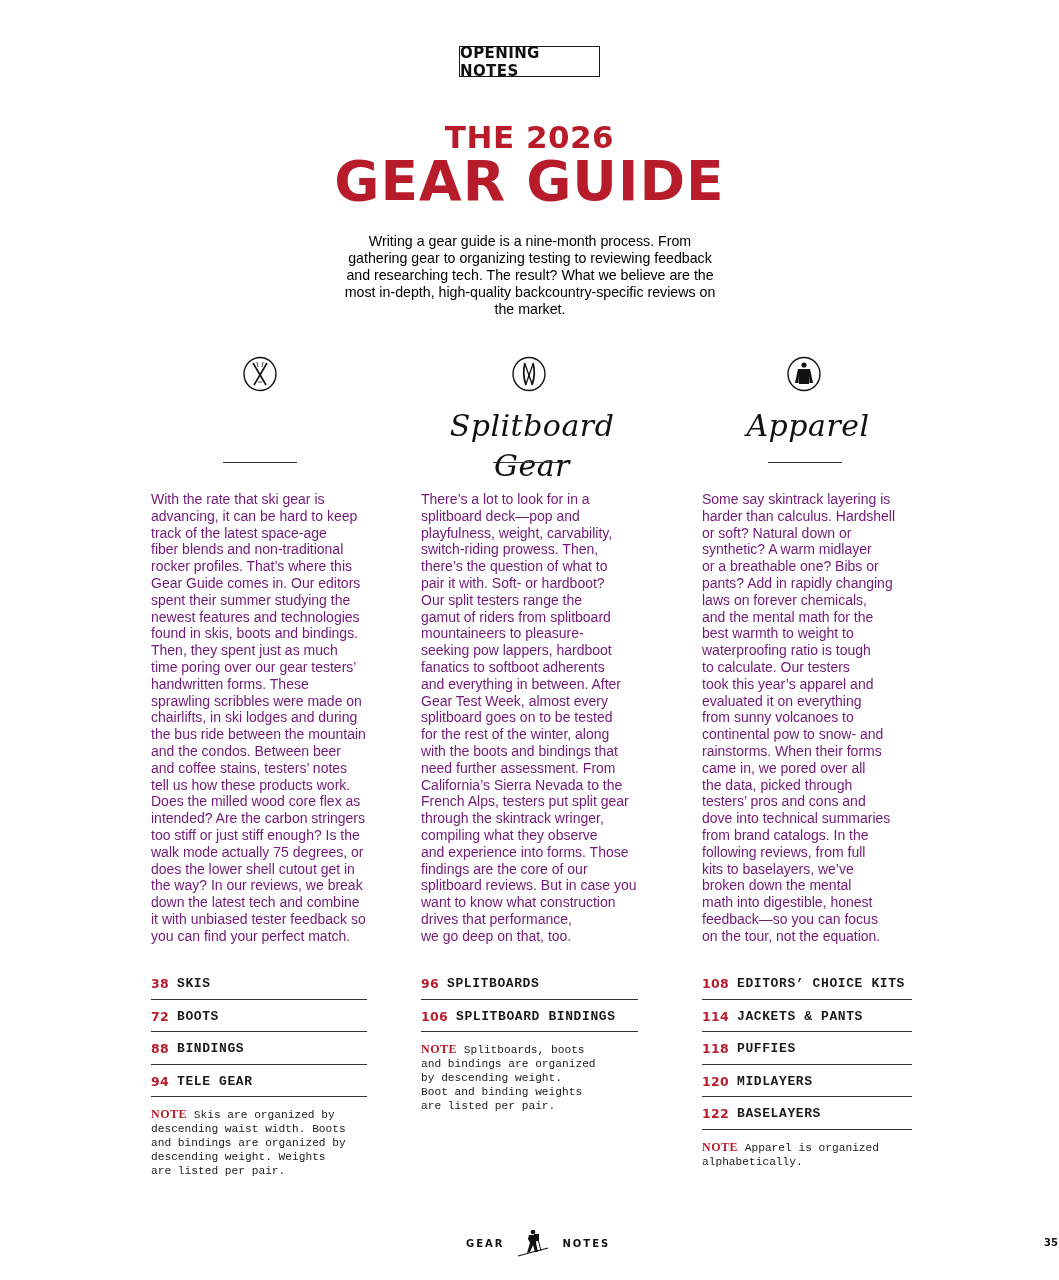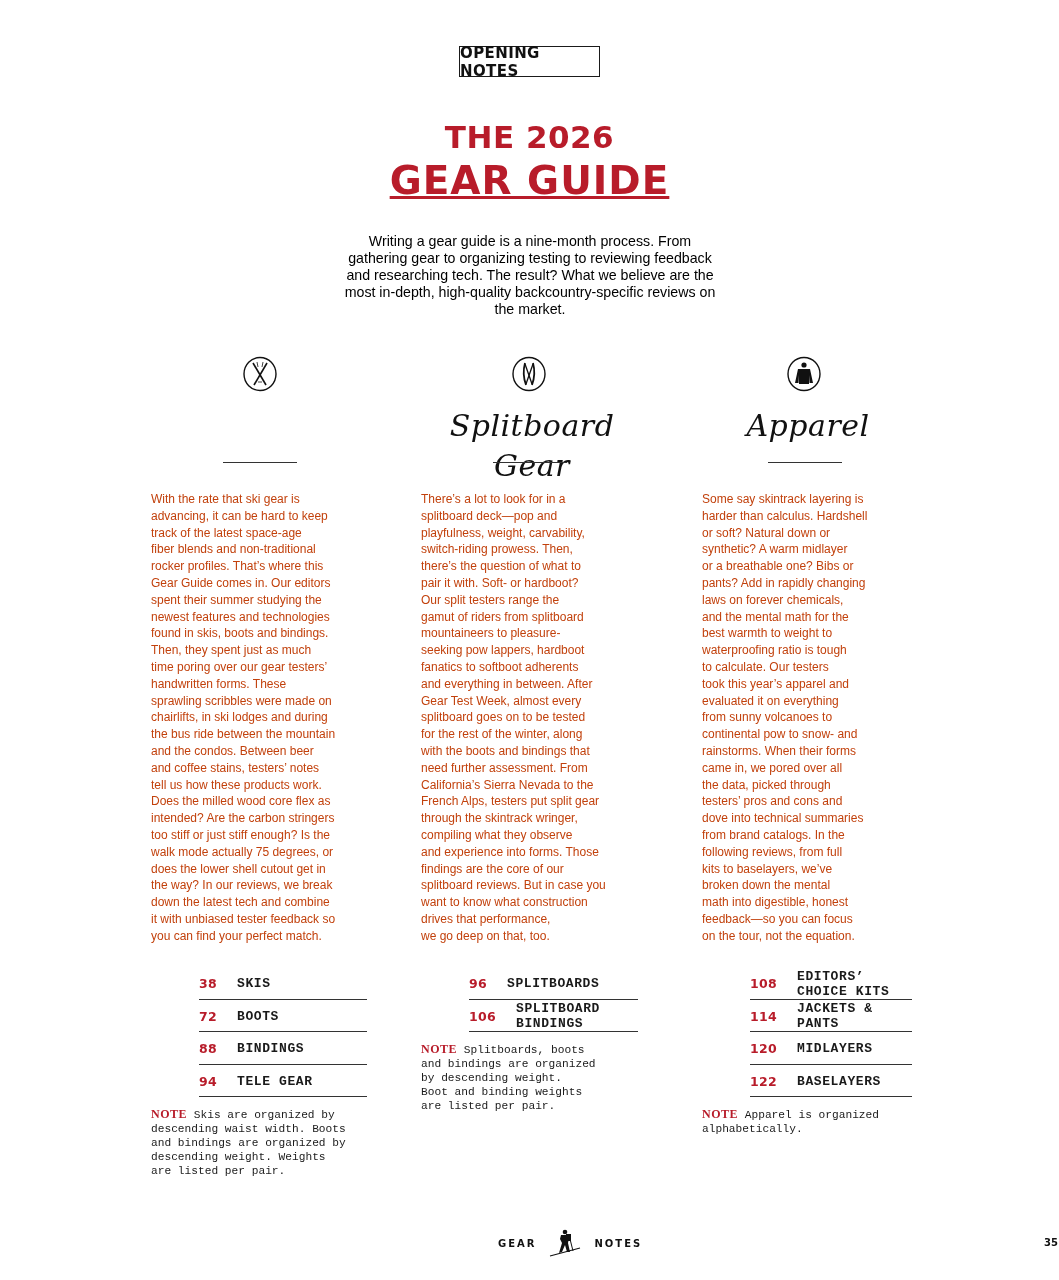--- a/index.html
+++ b/index.html
@@ -7,21 +7,21 @@
     body { position: relative; font-family: "DejaVu Sans", sans-serif; color: #1a1a1a; overflow: hidden; }
 
     .section-tag {
       position: absolute; left: 459px; top: 46px; width: 141px; height: 31px;
       border: 1.5px solid #1a1a1a; display: flex; align-items: center; justify-content: center;
       font-family: "DejaVu Sans", sans-serif; font-weight: bold; font-size: 15px; letter-spacing: 0.4px; color: #111;
     }
 
     .title-wrap { position: absolute; left: 0; width: 1059px; top: 118px; text-align: center; color: #b81c2a; }
     .title-line1 { font-family: "DejaVu Sans", sans-serif; font-weight: bold; font-size: 31px; letter-spacing: 0.5px; line-height: 38px; }
-    .title-line2 { font-family: "DejaVu Sans", sans-serif; font-weight: bold; font-size: 39px; letter-spacing: 1px; line-height: 58px; margin-top: -4px; text-decoration: underline; }
+    .title-line2 { font-family: "DejaVu Sans", sans-serif; font-weight: bold; font-size: 55px; letter-spacing: 1px; line-height: 58px; margin-top: -4px; }
 
     .intro {
       position: absolute; left: 340px; top: 233px; width: 380px; text-align: center;
       font-family: "Liberation Sans", sans-serif; font-size: 14.2px; line-height: 17px; color: #000000;
     }
 
     .col { position: absolute; top: 356px; }
     .col-ski { left: 151px; width: 220px; }
     .col-split { left: 421px; width: 222px; }
     .col-apparel { left: 702px; width: 212px; }
@@ -32,42 +32,42 @@
     }
     .col-script {
       position: absolute; top: 50px; left: 0; width: 100%; text-align: center;
       font-family: "DejaVu Serif", serif; font-style: italic; font-size: 30px; line-height: 40px; color: #111;
       letter-spacing: 0.5px;
     }
     .col-rule { position: absolute; top: 106px; height: 0; width: 74px; border-top: 1.5px solid #333; }
 
     .col-body {
       position: absolute; top: 135px; left: 0; width: 100%;
-      font-family: "Liberation Sans", sans-serif; font-size: 12px; line-height: 16.8px; color: #c2410c;
+      font-family: "Liberation Sans", sans-serif; font-size: 14px; line-height: 16.8px; color: #701a75;
       white-space: pre-line;
     }
 
     .toc { position: absolute; top: 611px; left: 0; }
     .toc-item {
-      height: 32.5px; display: flex; align-items: center; gap: 20px;
-      border-bottom: 1.5px solid #333; padding-top: 2px; margin-left: 48px;
+      height: 32.5px; display: flex; align-items: center; gap: 8px;
+      border-bottom: 1.5px solid #333; padding-top: 2px;
     }
     .toc-num { font-family: "DejaVu Sans", sans-serif; font-weight: bold; font-size: 12.5px; color: #b81c2a; letter-spacing: 0.3px; }
     .toc-label { font-family: "Liberation Mono", monospace; font-weight: bold; font-size: 13px; color: #1a1a1a; letter-spacing: 0.6px; }
 
     .toc-note {
       margin-top: 10px;
       font-family: "Liberation Mono", monospace; font-size: 11.2px; line-height: 14px; color: #1a1a1a;
       white-space: pre-line;
     }
     .note-label { font-family: Liberation Serif, serif; font-weight: bold; font-size: 12px; color: #b81c2a; letter-spacing: 0.5px; }
 
     .footer {
       position: absolute; top: 1228px; left: 466px; height: 30px; display: flex; align-items: center; gap: 12px;
-      font-family: "DejaVu Sans", sans-serif; font-weight: bold; font-size: 10px; letter-spacing: 2px; color: #111; margin-left: 32px;
+      font-family: "DejaVu Sans", sans-serif; font-weight: bold; font-size: 10px; letter-spacing: 2px; color: #111;
     }
     .page-num {
       position: absolute; top: 1237px; left: 1012px;
       font-family: "DejaVu Sans", sans-serif; font-weight: bold; font-size: 10px; color: #111; margin-left: 32px;
     }
   </style>
 </head>
 <body>
 
 <div class="section-tag">OPENING NOTES</div>
@@ -239,20 +239,24 @@
   <div class="toc" style="width:210px">
     <div class="toc-item">
       <span class="toc-num">108</span>
       <span class="toc-label">EDITORS’ CHOICE KITS</span>
     </div>
     <div class="toc-item">
       <span class="toc-num">114</span>
       <span class="toc-label">JACKETS &amp; PANTS</span>
     </div>
     <div class="toc-item">
+      <span class="toc-num">118</span>
+      <span class="toc-label">PUFFIES</span>
+    </div>
+    <div class="toc-item">
       <span class="toc-num">120</span>
       <span class="toc-label">MIDLAYERS</span>
     </div>
     <div class="toc-item">
       <span class="toc-num">122</span>
       <span class="toc-label">BASELAYERS</span>
     </div>
     <div class="toc-note"><span class="note-label">NOTE</span> <span>Apparel is organized
 alphabetically.</span></div>
   </div>

